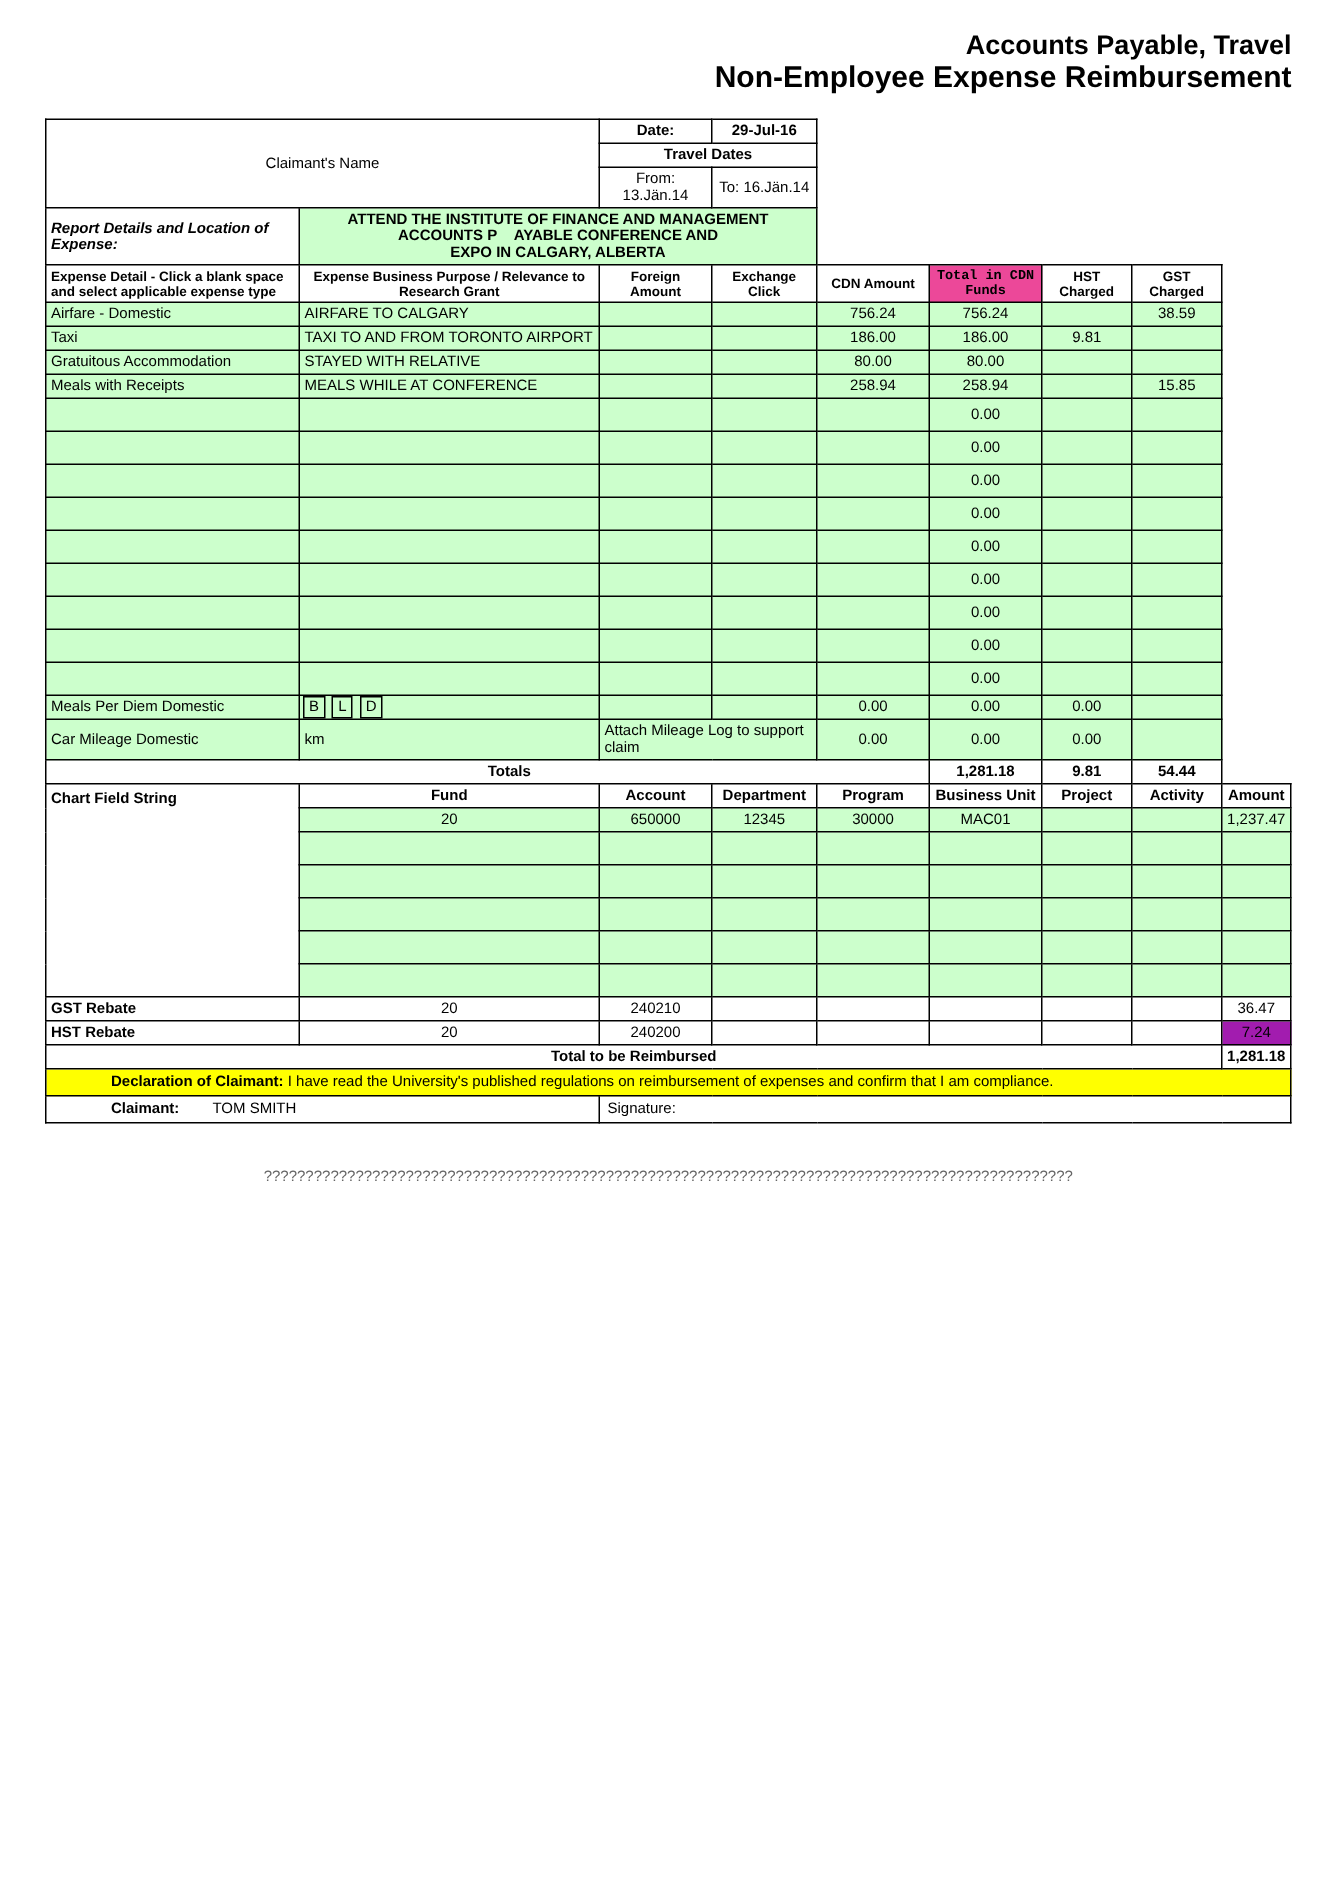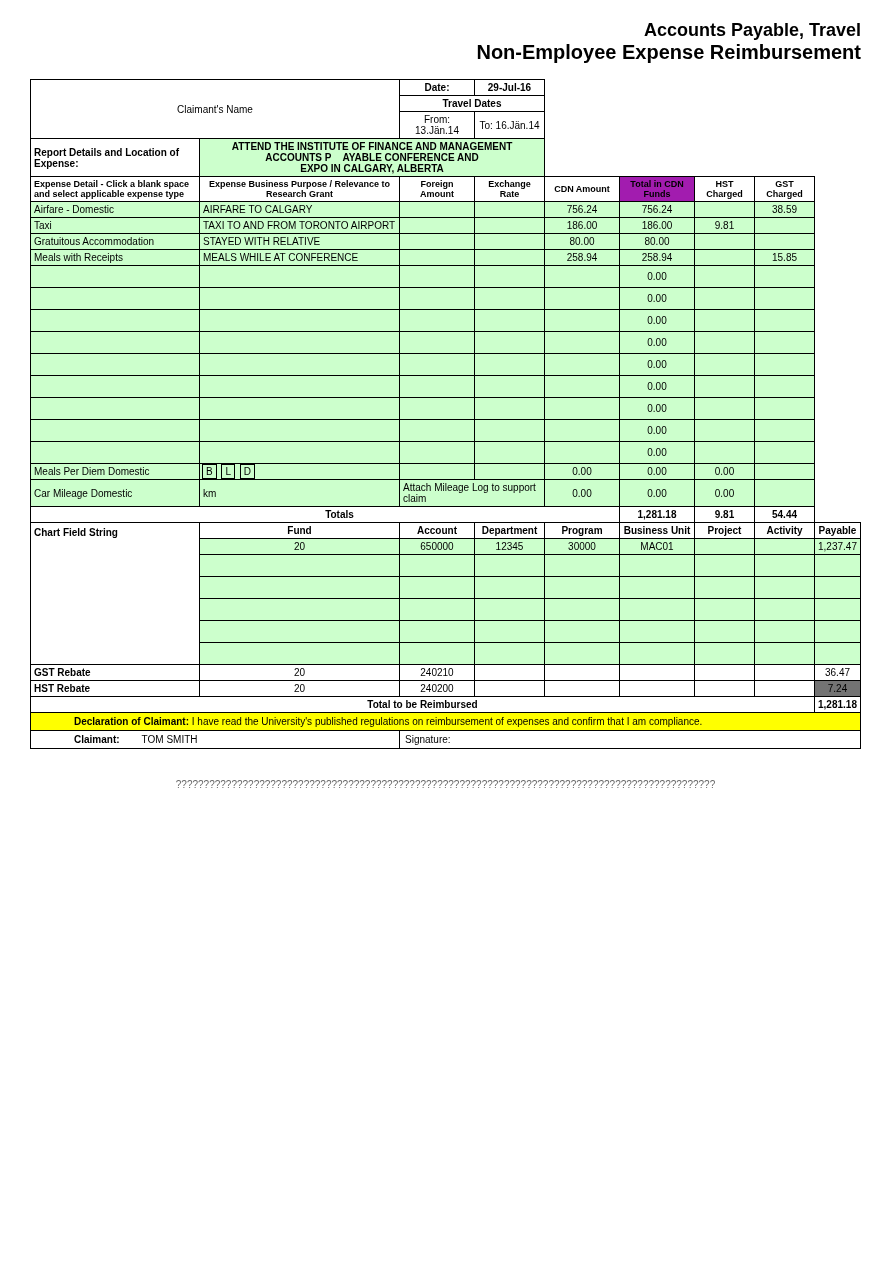--- a/index.html
+++ b/index.html
@@ -92,45 +92,45 @@
       <span>From:</span>
       <span>13.Jän.14</span>
     </td>
     <td class="center">
       <span>To:</span>
       <span>16.Jän.14</span>
     </td>
   </tr>
 
   <tr>
-    <td style="width:169px; font-size:10px; font-weight:bold; background:#fff;">
+    <td style="width:169px; font-size:10px; font-weight:bold; background:#fff;font-style:italic;">
       <span>Report Details and Location of Expense:</span>
     </td>
     <td colspan="3" class="center bold" style="background:#ccffcc; font-size:10px;">
       <span>ATTEND THE INSTITUTE OF FINANCE AND MANAGEMENT ACCOUNTS P&nbsp;&nbsp;&nbsp;&nbsp;AYABLE CONFERENCE AND<br>EXPO IN CALGARY, ALBERTA</span>
     </td>
   </tr>
 
   <tr>
     <td class="col-header" style="width:150px; background:#fff; font-size:9px;">
       <span>Expense Detail - Click a blank space and select applicable expense type</span>
     </td>
     <td class="col-header center" style="width:200px; background:#fff; font-size:9px;">
       <span>Expense Business Purpose / Relevance to Research Grant</span>
     </td>
     <td class="col-header center" style="width:75px; background:#fff; font-size:9px;">
       <span>Foreign Amount</span>
     </td>
     <td class="col-header center" style="width:70px; background:#fff; font-size:9px;">
-      <span>Exchange Rate</span>
+      <span>Exchange Click</span>
     </td>
     <td class="col-header center" style="width:75px; background:#fff; font-size:9px;">
       <span>CDN Amount</span>
     </td>
-    <td class="col-header center" style="width:75px; background:#a21caf; font-size:9px;">
+    <td class="col-header center" style="width:75px; background:#ec4899; font-size:9px;font-family:Liberation Mono, monospace;">
       <span>Total in CDN Funds</span>
     </td>
     <td class="col-header center" style="width:60px; background:#fff; font-size:9px;">
       <span>HST Charged</span>
     </td>
     <td class="col-header center" style="width:60px; background:#fff; font-size:9px;">
       <span>GST Charged</span>
     </td>
   </tr>
 
@@ -307,21 +307,21 @@
     <td rowspan="7" style="background:#fff; font-weight:bold; font-size:10px; vertical-align:top; padding-top:4px;">
       <span>Chart Field String</span>
     </td>
     <td class="center bold" style="background:#fff;"><span>Fund</span></td>
     <td class="center bold" style="background:#fff;"><span>Account</span></td>
     <td class="center bold" style="background:#fff;"><span>Department</span></td>
     <td class="center bold" style="background:#fff;"><span>Program</span></td>
     <td class="center bold" style="background:#fff;"><span>Business Unit</span></td>
     <td class="center bold" style="background:#fff;"><span>Project</span></td>
     <td class="center bold" style="background:#fff;"><span>Activity</span></td>
-    <td class="center bold" style="background:#fff;"><span>Payable</span></td>
+    <td class="center bold" style="background:#fff;"><span>Amount</span></td>
   </tr>
 
   <tr>
     <td class="center green-bg"><span>20</span></td>
     <td class="center green-bg"><span>650000</span></td>
     <td class="center green-bg"><span>12345</span></td>
     <td class="center green-bg"><span>30000</span></td>
     <td class="center green-bg"><span>MAC01</span></td>
     <td class="center green-bg"></td>
     <td class="center green-bg"></td>
@@ -392,21 +392,21 @@
 
   <tr>
     <td class="bold" style="background:#fff;"><span>HST Rebate</span></td>
     <td class="center" style="background:#fff;"><span>20</span></td>
     <td class="center" style="background:#fff;"><span>240200</span></td>
     <td style="background:#fff;"></td>
     <td style="background:#fff;"></td>
     <td style="background:#fff;"></td>
     <td style="background:#fff;"></td>
     <td style="background:#fff;"></td>
-    <td class="right" style="background:#737373;"><span>7.24</span></td>
+    <td class="right" style="background:#a21caf;"><span>7.24</span></td>
   </tr>
 
   <tr>
     <td colspan="8" class="right bold" style="background:#fff;"><span>Total to be Reimbursed</span></td>
     <td class="right bold" style="background:#fff;"><span>1,281.18</span></td>
   </tr>
 
   <tr>
     <td colspan="9" style="background:#ffff00; padding:3px 5px;">
       <span class="bold">Declaration of Claimant:</span>

